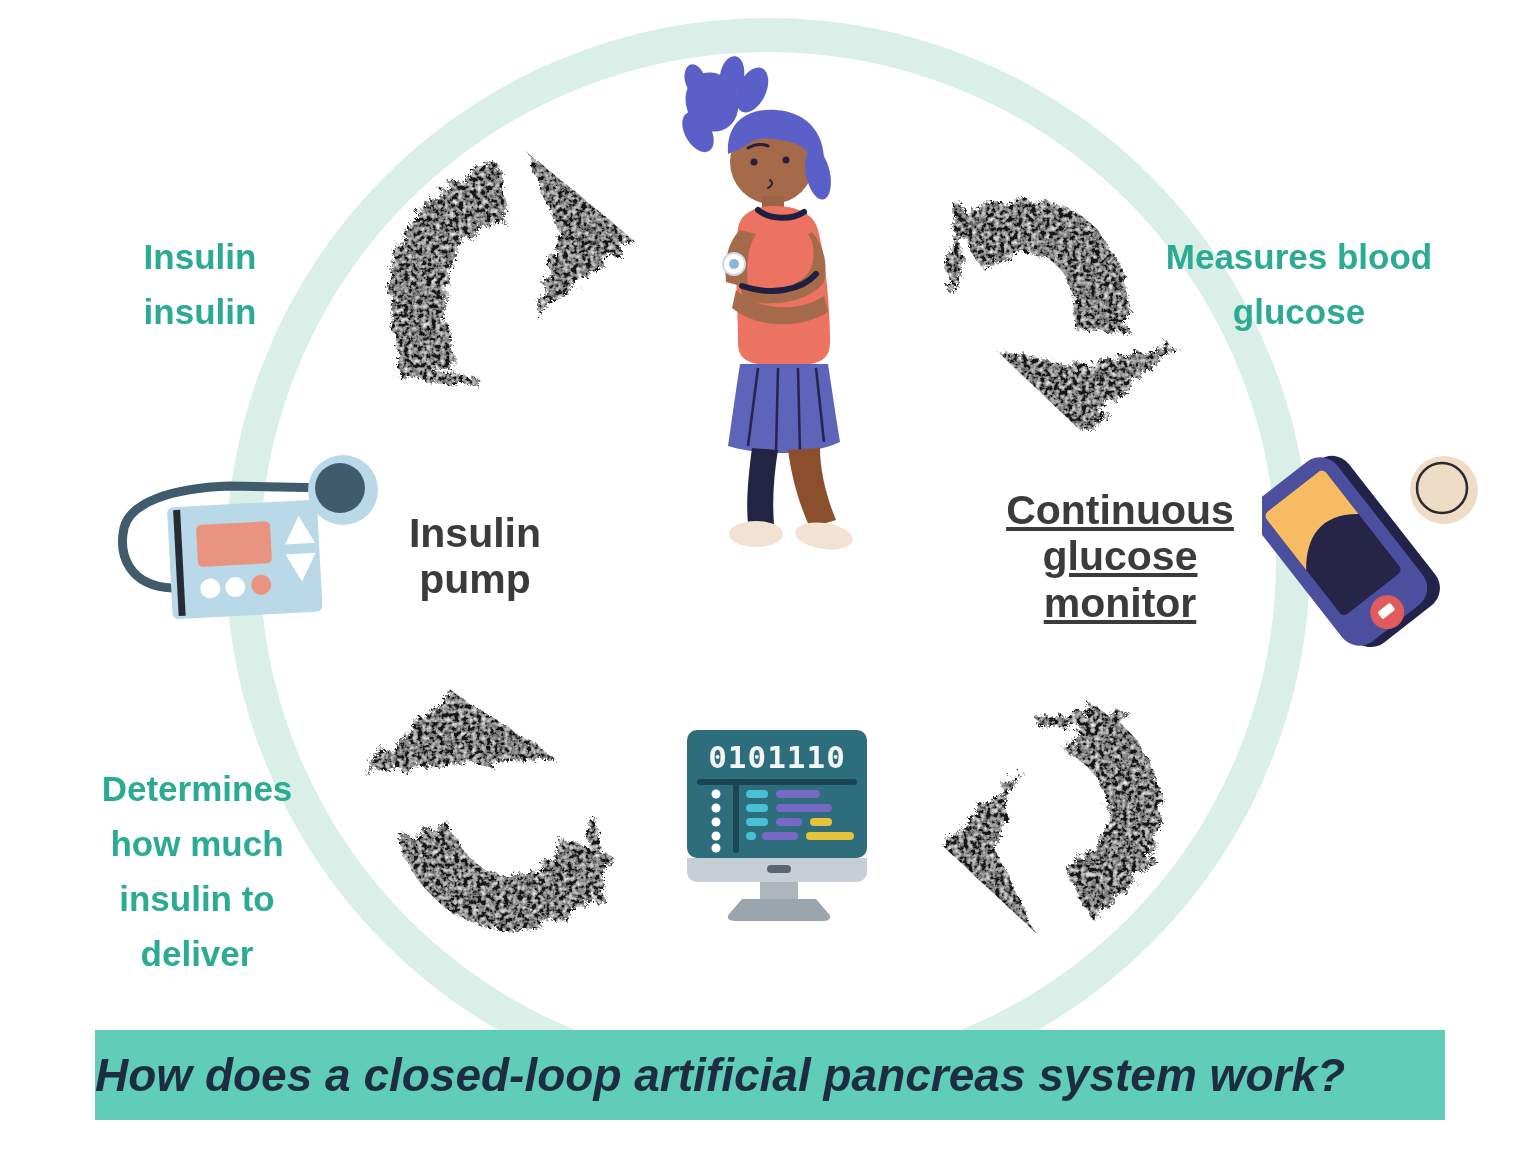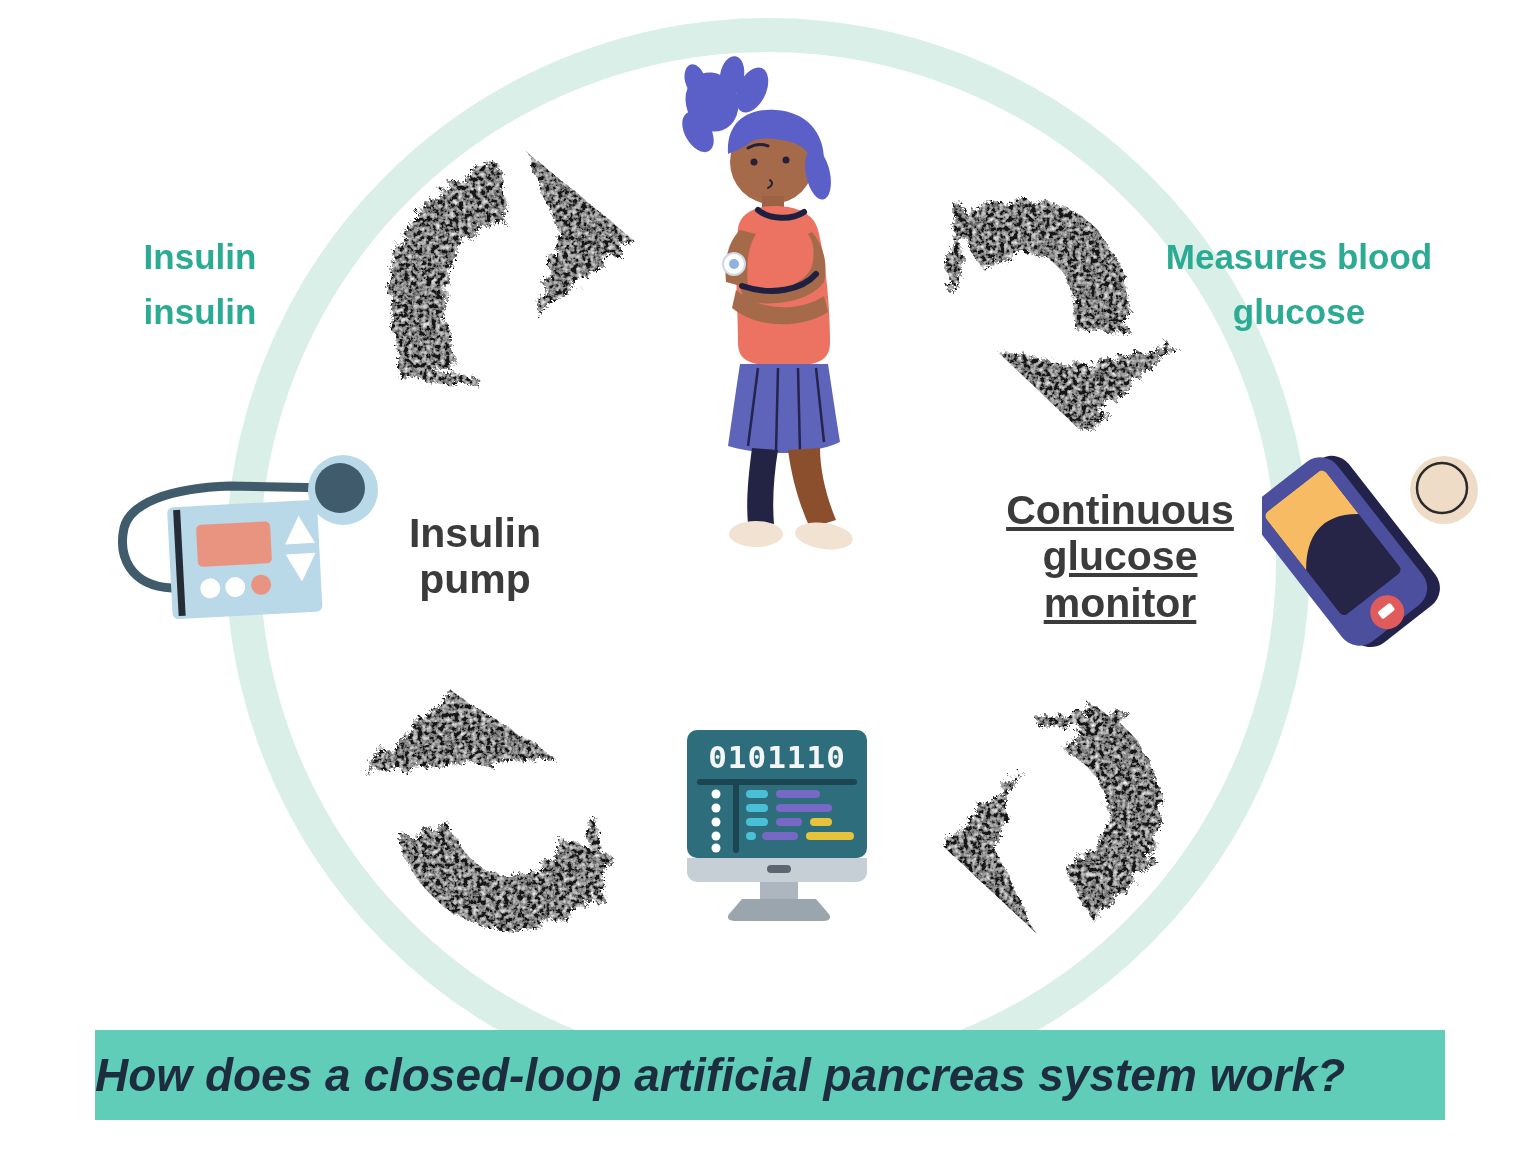--- a/index.html
+++ b/index.html
@@ -208,20 +208,24 @@
     <path fill="#c7cfd6" d="M 15 130 L 195 130 L 195 144 C 195 150 190 154 184 154 L 26 154 C 20 154 15 150 15 144 Z"></path>
     <rect x="95" y="137" width="24" height="8" rx="4" fill="#5c6673"></rect>
     <rect x="88" y="154" width="38" height="26" fill="#adb6bf"></rect>
     <path fill="#9ba5ae" d="M 62 193 C 56 193 54 189 58 185 L 70 171 L 144 171 L 156 185 C 160 189 158 193 152 193 Z"></path>
   </svg>
 
   <div class="caption" id="cap-delivers">Insulin
 insulin</div>
   <div class="caption" id="cap-measures">Measures blood
 glucose</div>
+  <div class="caption" id="cap-determines">Determines
+how much
+insulin to
+deliver</div>
 
   <div class="node-label" id="lbl-pump">Insulin
 pump</div>
   <div class="node-label" id="lbl-cgm">Continuous
 glucose
 monitor</div>
 
   <div class="banner">
     <div class="banner-title">How does a closed-loop artificial pancreas system work?</div>
   </div>

